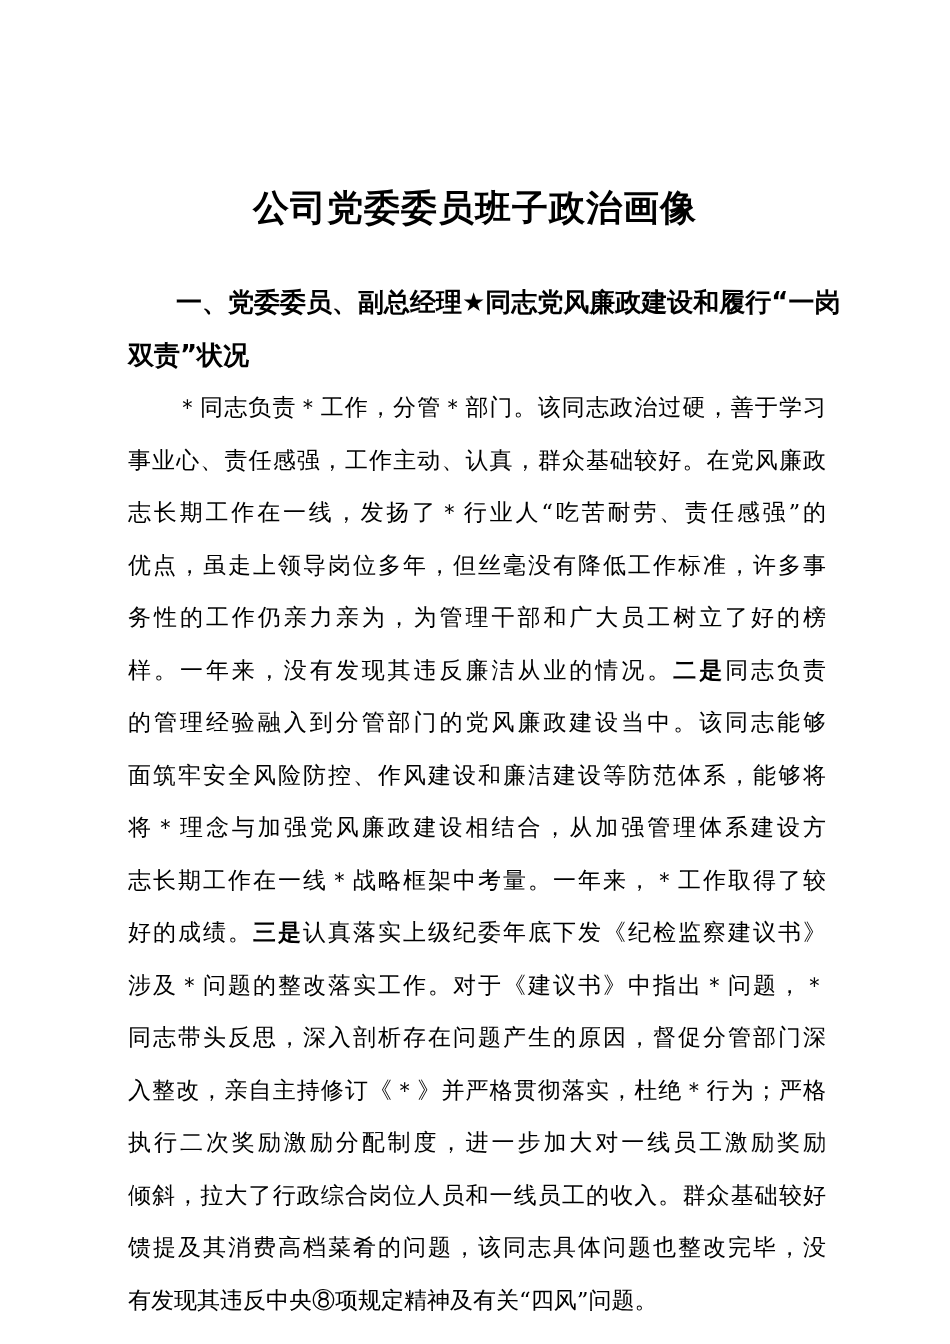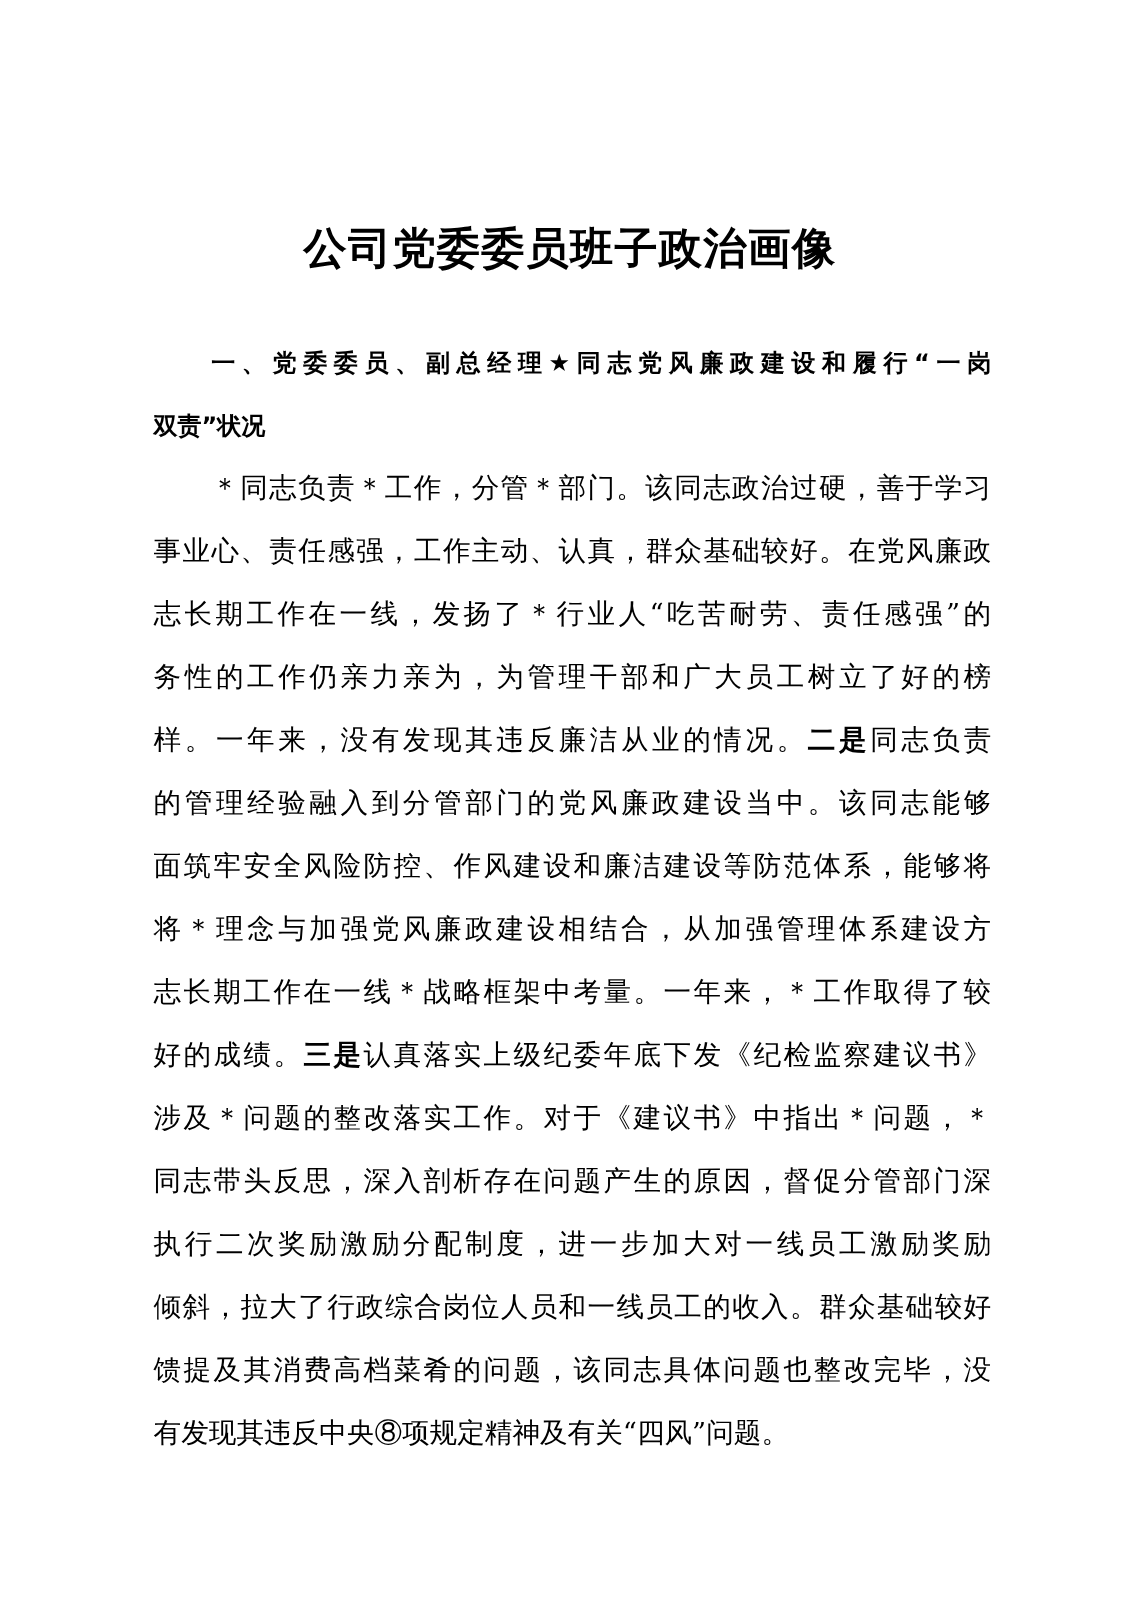--- a/index.html
+++ b/index.html
@@ -53,21 +53,21 @@
     }
     .line.last {
       text-align-last: left;
     }
     .line.indent {
       padding-left: 48px;
     }
     .heading .line {
       font-family: "DejaVu Sans", "Liberation Sans", sans-serif;
       font-weight: bold;
-      font-size: 20px;
+      font-size: 26px;
     }
     .b {
       font-weight: bold;
     }
   </style>
 </head>
 <body>
 
 <div class="page">
 
@@ -77,29 +77,31 @@
 
     <div class="heading">
       <span class="line indent">一、党委委员、副总经理★同志党风廉政建设和履行“一岗</span>
       <span class="line last">双责”状况</span>
     </div>
 
     <div class="paragraph">
       <span class="line indent"><span>＊同志负责＊工作，分管＊部门。该同志政治过硬，善于学习</span></span>
       <span class="line"><span>事业心、责任感强，工作主动、认真，群众基础较好。在党风廉政</span></span>
       <span class="line"><span>志长期工作在一线，发扬了＊行业人“吃苦耐劳、责任感强”的</span></span>
+      <span class="line"><span>优点，虽走上领导岗位多年，但丝毫没有降低工作标准，许多事</span></span>
       <span class="line"><span>务性的工作仍亲力亲为，为管理干部和广大员工树立了好的榜</span></span>
       <span class="line"><span>样。一年来，没有发现其违反廉洁从业的情况。</span><span class="b">二是</span><span>同志负责</span></span>
       <span class="line"><span>的管理经验融入到分管部门的党风廉政建设当中。该同志能够</span></span>
       <span class="line"><span>面筑牢安全风险防控、作风建设和廉洁建设等防范体系，能够将</span></span>
       <span class="line"><span>将＊理念与加强党风廉政建设相结合，从加强管理体系建设方</span></span>
       <span class="line"><span>志长期工作在一线＊战略框架中考量。一年来，＊工作取得了较</span></span>
       <span class="line"><span>好的成绩。</span><span class="b">三是</span><span>认真落实上级纪委年底下发《纪检监察建议书》</span></span>
       <span class="line"><span>涉及＊问题的整改落实工作。对于《建议书》中指出＊问题，＊</span></span>
       <span class="line"><span>同志带头反思，深入剖析存在问题产生的原因，督促分管部门深</span></span>
+      <span class="line"><span>入整改，亲自主持修订《＊》并严格贯彻落实，杜绝＊行为；严格</span></span>
       <span class="line"><span>执行二次奖励激励分配制度，进一步加大对一线员工激励奖励</span></span>
       <span class="line"><span>倾斜，拉大了行政综合岗位人员和一线员工的收入。群众基础较好</span></span>
       <span class="line"><span>馈提及其消费高档菜肴的问题，该同志具体问题也整改完毕，没</span></span>
       <span class="line last"><span>有发现其违反中央⑧项规定精神及有关“四风”问题。</span></span>
     </div>
 
   </div>
 </div>
 
 </body></html>

